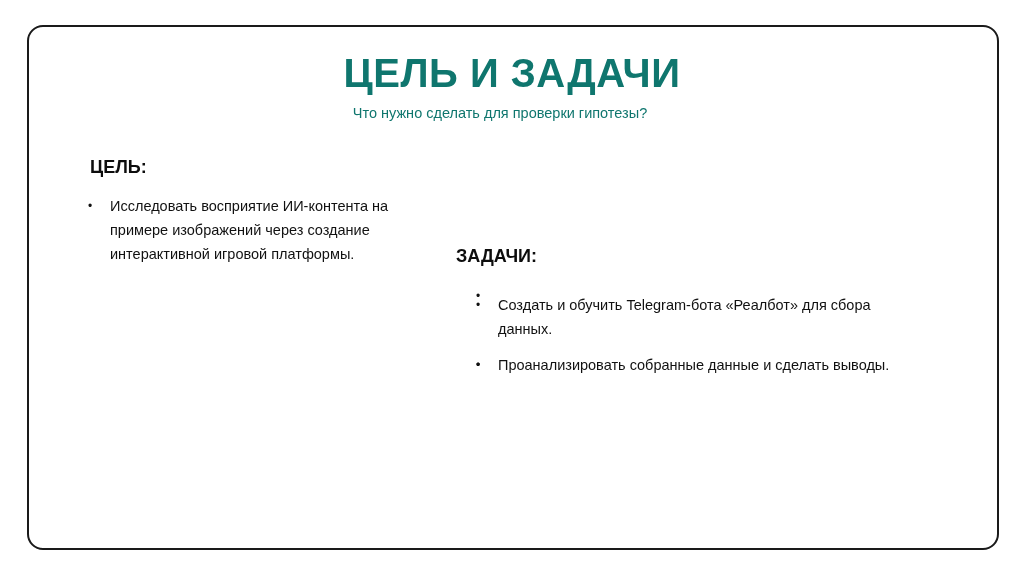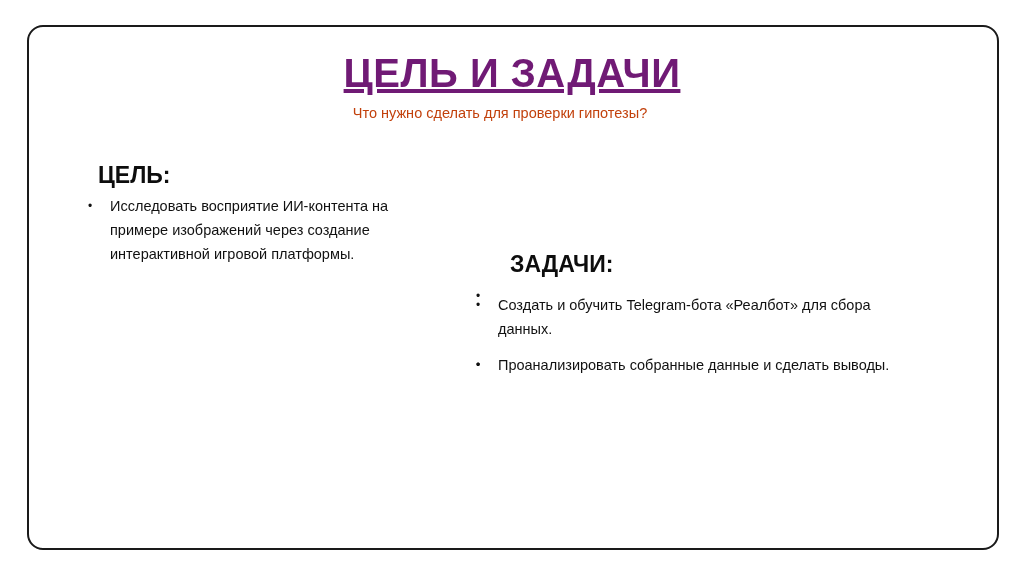--- a/index.html
+++ b/index.html
@@ -28,45 +28,44 @@
     .title {
       position: absolute;
       left: 0;
       width: 1024px;
       top: 50px;
       text-align: center;
       font-weight: bold;
       font-size: 40px;
       line-height: 46px;
       letter-spacing: 0.5px;
-      color: #701a75;
+      color: #0f766e;
       margin: 0;
-      text-decoration: underline;
     }
     .subtitle {
       position: absolute;
       left: 0;
       width: 1000px;
       top: 104px;
       text-align: center;
       font-size: 14.5px;
       line-height: 18px;
-      color: #c2410c;
+      color: #0f766e;
       margin: 0;
     }
     .section-heading {
       position: absolute;
       font-weight: bold;
-      font-size: 23px;
+      font-size: 18px;
       line-height: 24px;
       color: #0d0d0d;
-      margin: 8px;
+      margin: 0;
     }
     .goal-heading { left: 90px; top: 155px; }
-    .tasks-heading { left: 502px; top: 244px; }
+    .tasks-heading { left: 456px; top: 244px; }
     ul.bullets {
       position: absolute;
       list-style: none;
       margin: 0;
       padding: 0;
       font-size: 14.5px;
       color: #111;
     }
     ul.bullets li {
       position: relative;

